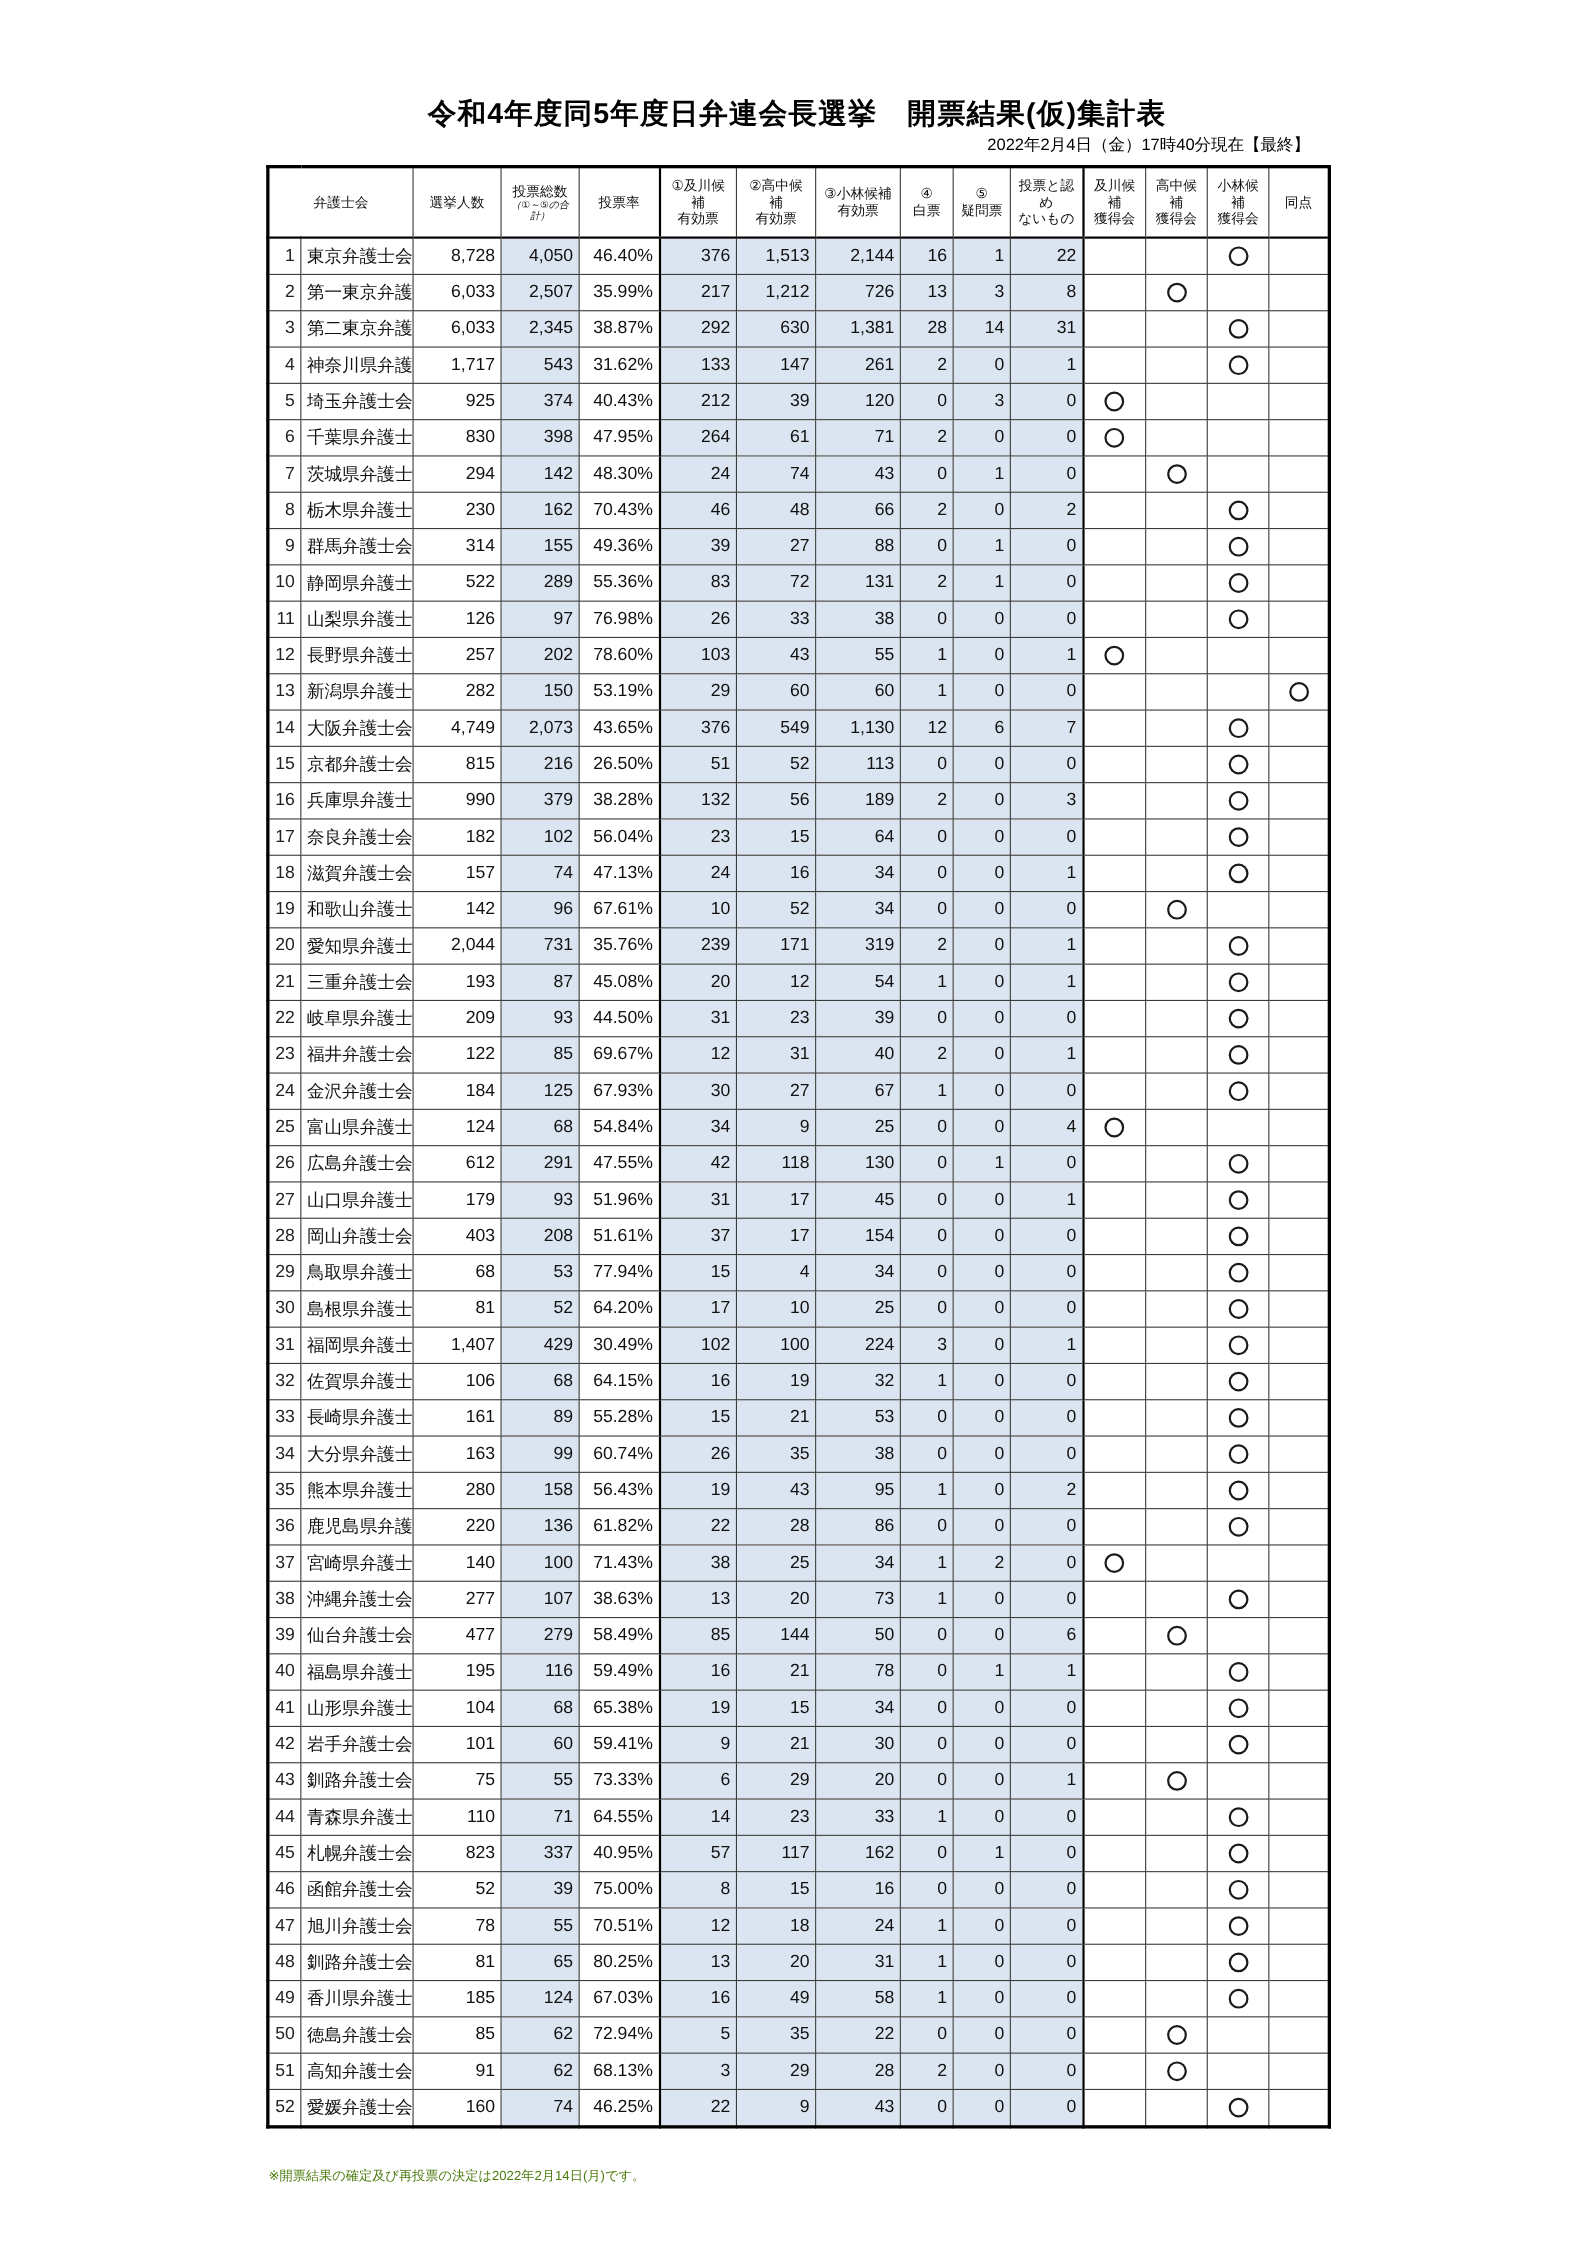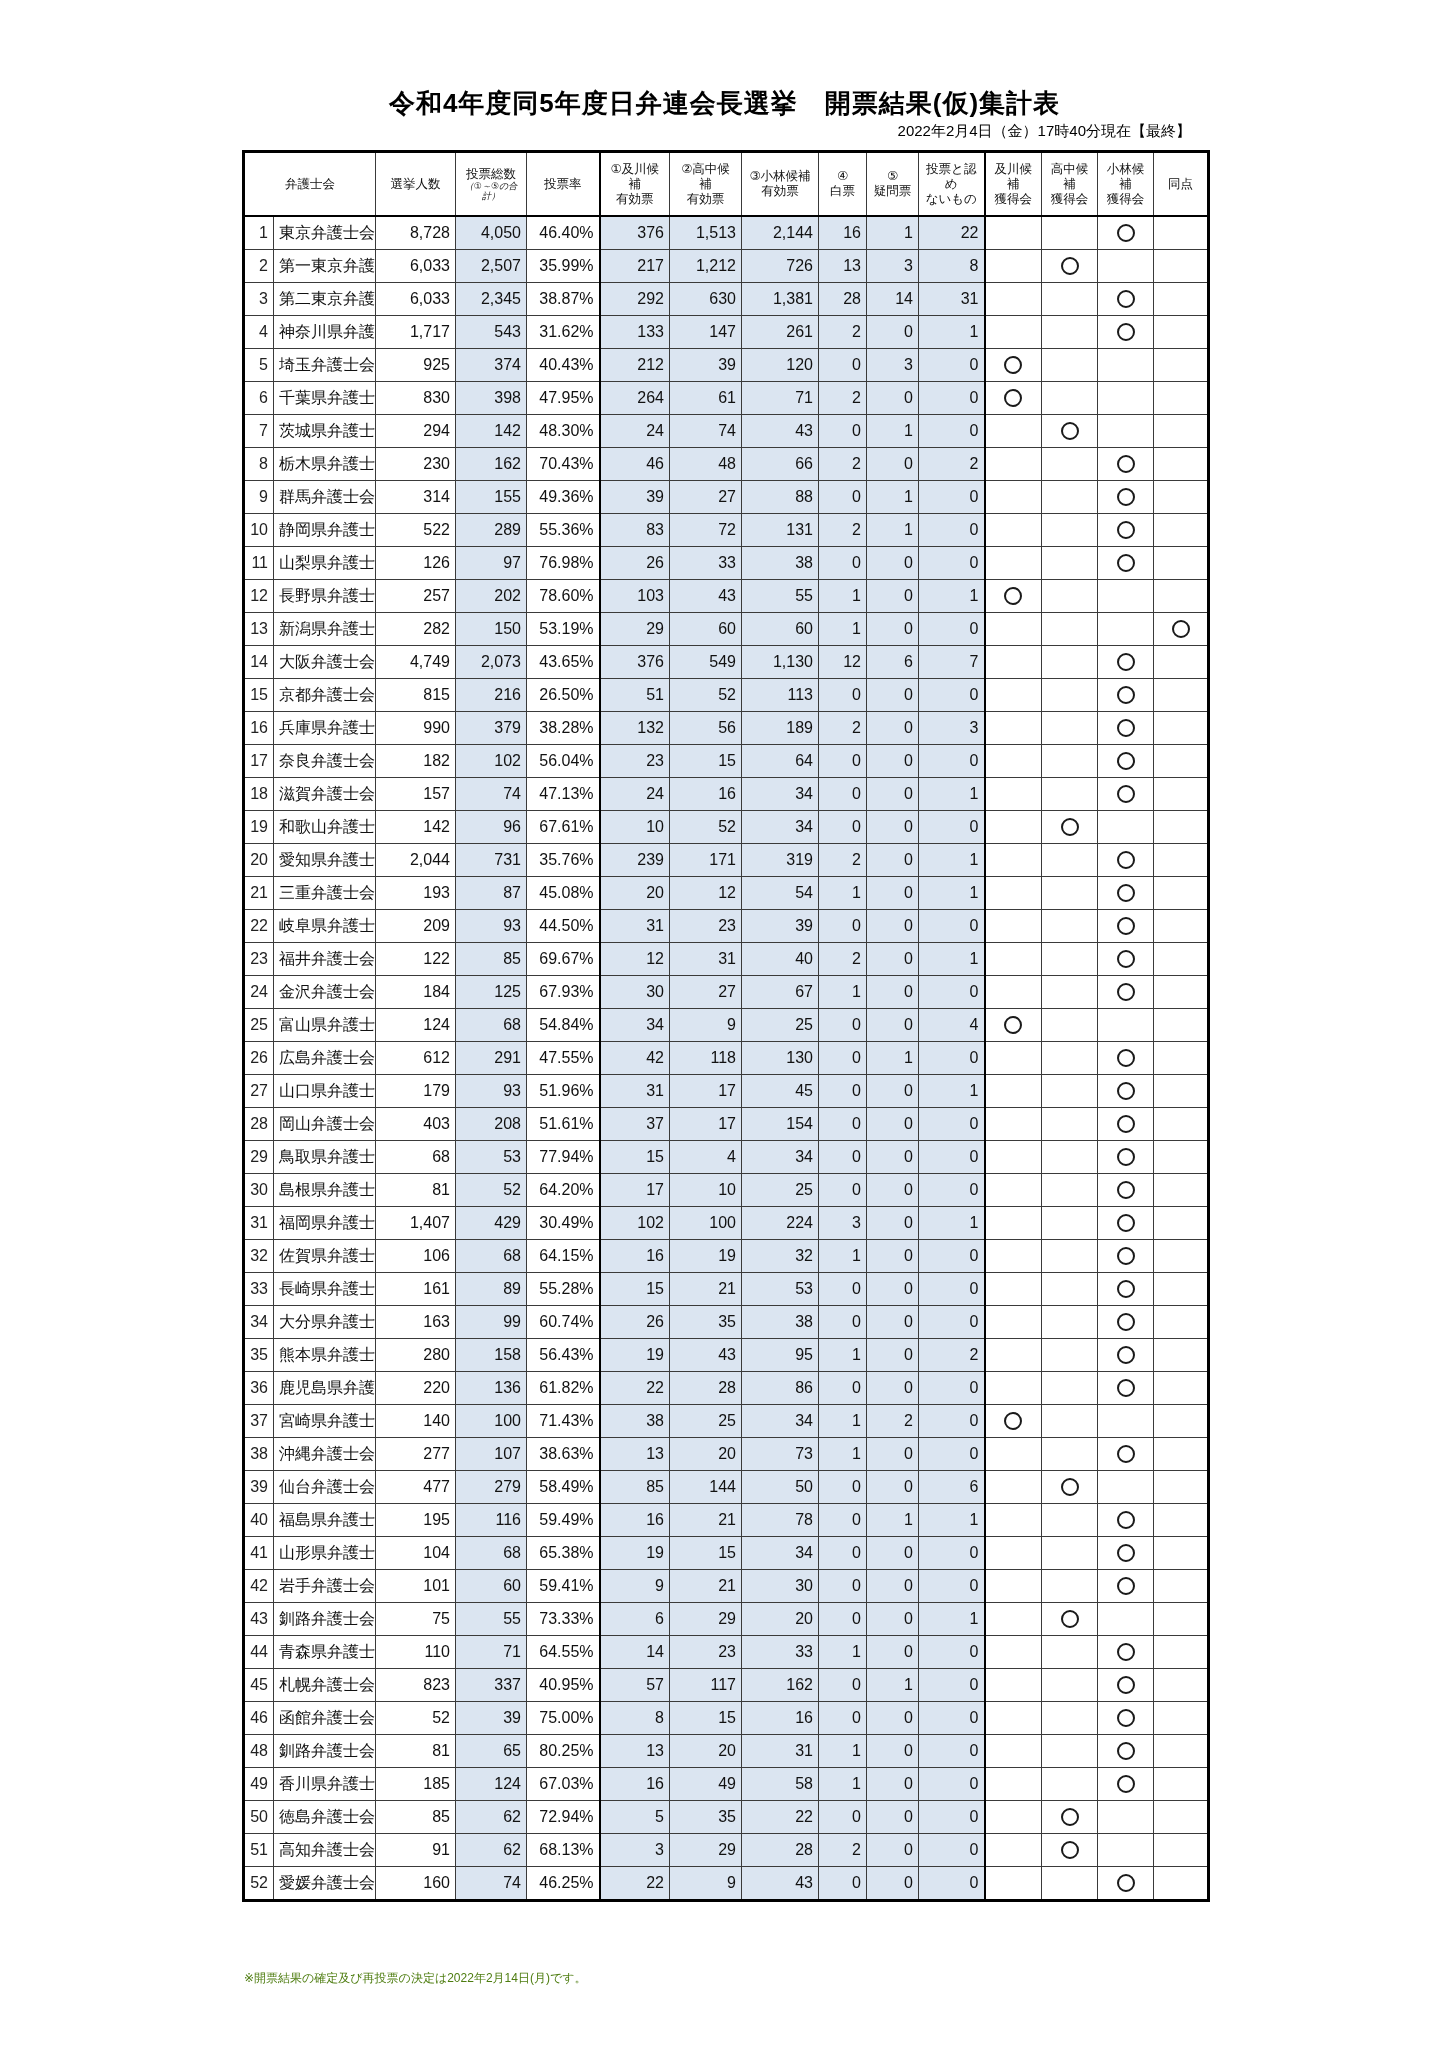--- a/index.html
+++ b/index.html
@@ -869,20 +869,37 @@
           <td class="num blue">16</td>
           <td class="num blue">0</td>
           <td class="num blue">0</td>
           <td class="num blue">0</td>
           <td class="mark-cell thickL"></td>
           <td class="mark-cell"></td>
           <td class="mark-cell"><span class="maru" aria-label="○"></span></td>
           <td class="mark-cell"></td>
         </tr>
         <tr>
+          <td class="c-no">47</td>
+          <td class="c-name">旭川弁護士会</td>
+          <td class="num">78</td>
+          <td class="num blue">55</td>
+          <td class="num">70.51%</td>
+          <td class="num blue thickL">12</td>
+          <td class="num blue">18</td>
+          <td class="num blue">24</td>
+          <td class="num blue">1</td>
+          <td class="num blue">0</td>
+          <td class="num blue">0</td>
+          <td class="mark-cell thickL"></td>
+          <td class="mark-cell"></td>
+          <td class="mark-cell"><span class="maru" aria-label="○"></span></td>
+          <td class="mark-cell"></td>
+        </tr>
+        <tr>
           <td class="c-no">48</td>
           <td class="c-name">釧路弁護士会</td>
           <td class="num">81</td>
           <td class="num blue">65</td>
           <td class="num">80.25%</td>
           <td class="num blue thickL">13</td>
           <td class="num blue">20</td>
           <td class="num blue">31</td>
           <td class="num blue">1</td>
           <td class="num blue">0</td>

